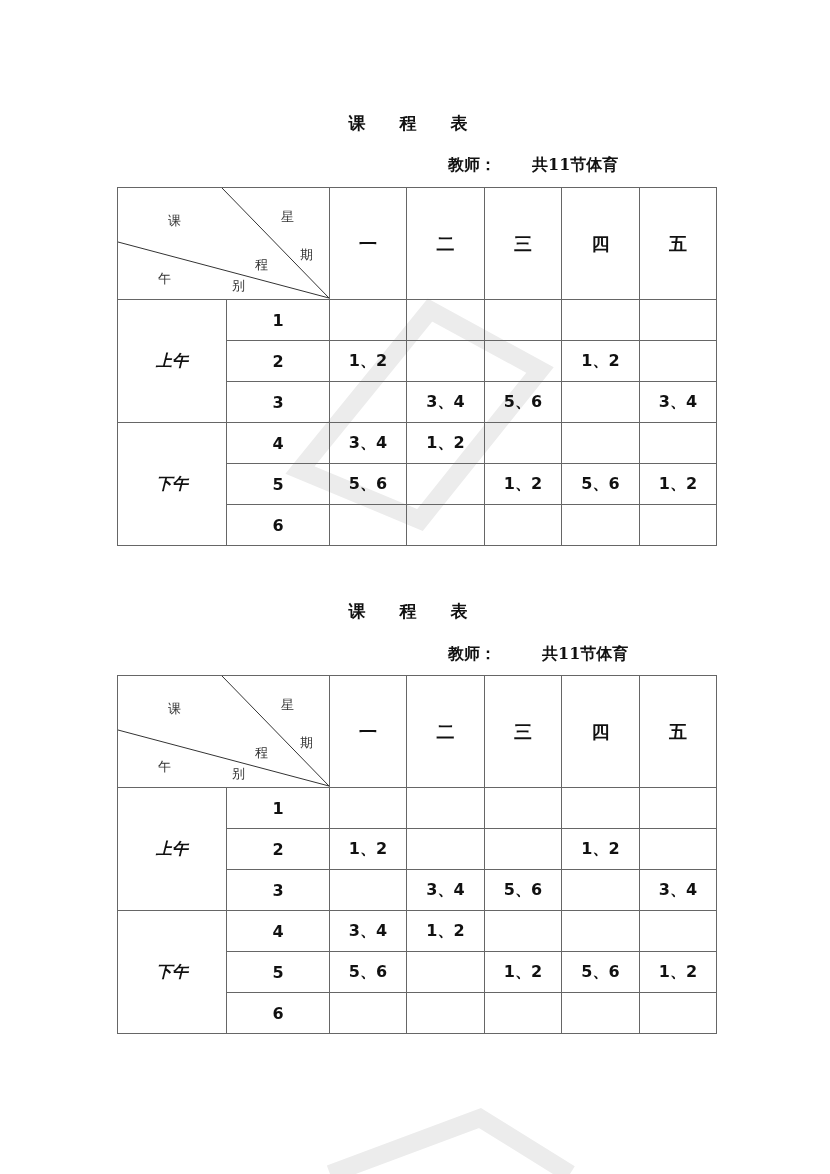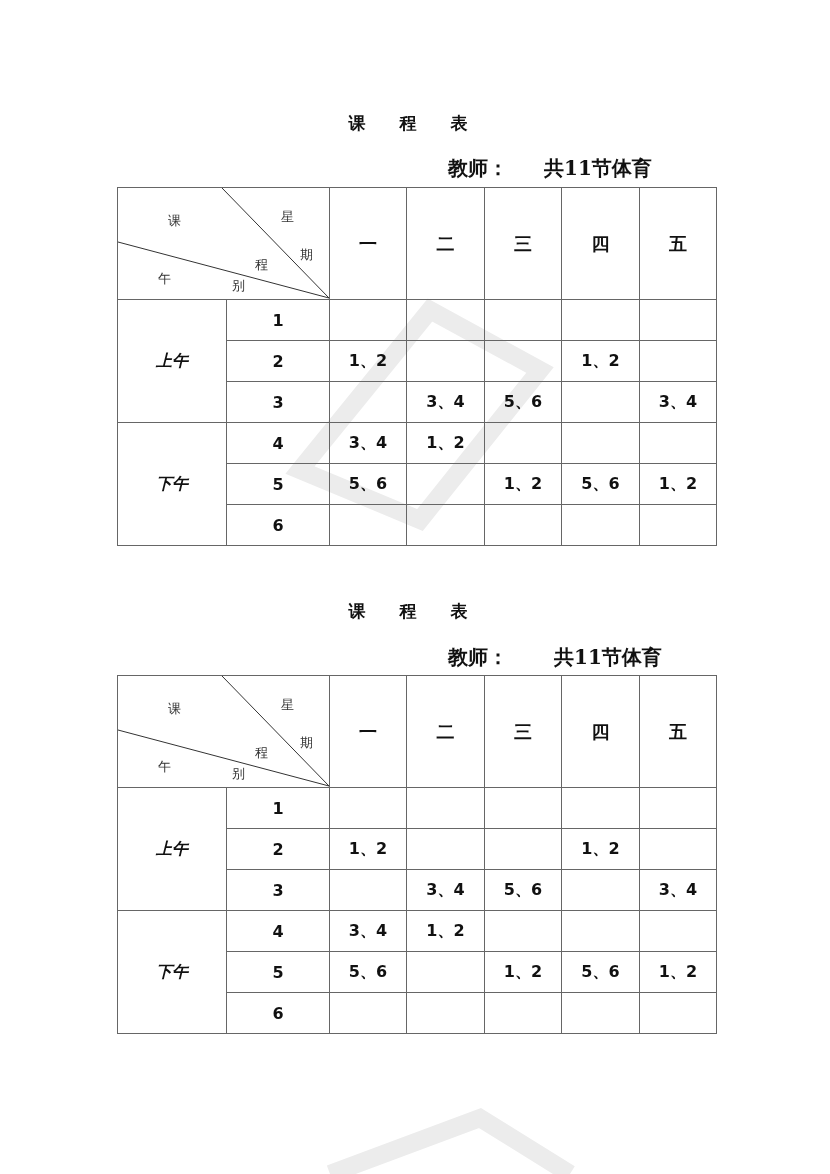--- a/index.html
+++ b/index.html
@@ -3,21 +3,21 @@
 <meta charset="utf-8">
 <style>
   html, body { margin:0; padding:0; background:#ffffff; }
   body { width:830px; height:1174px; position:relative; overflow:hidden;
          font-family:"DejaVu Sans", "Liberation Sans", sans-serif; color:#111; }
   .watermark { position:absolute; pointer-events:none; }
   .title { position:absolute; left:0; width:830px; text-align:center;
            font-family:"DejaVu Serif", "Liberation Serif", serif; font-weight:bold;
            font-size:17px; letter-spacing:14px; }
   .teacher { position:absolute; font-family:"DejaVu Serif", "Liberation Serif", serif;
-             font-weight:bold; font-size:20px; white-space:pre; }
+             font-weight:bold; font-size:16px; white-space:pre; }
   table.sched { position:absolute; left:117px; border-collapse:collapse; table-layout:fixed; }
   table.sched td { border:1px solid #666; padding:0; text-align:center; vertical-align:middle;
                    font-family:"DejaVu Sans", "Liberation Sans", sans-serif; font-weight:bold;
                    font-size:16px; height:40px; }
   table.sched td.hdr { height:111px; font-family:"DejaVu Serif", "Liberation Serif", serif;
                        font-size:18px; }
   td.diag { position:relative; }
   td.diag svg { position:absolute; left:0; top:0; }
   .dlabel { position:absolute; font-family:"DejaVu Serif", "Liberation Serif", serif;
             font-weight:normal; font-size:13px; color:#333; }

